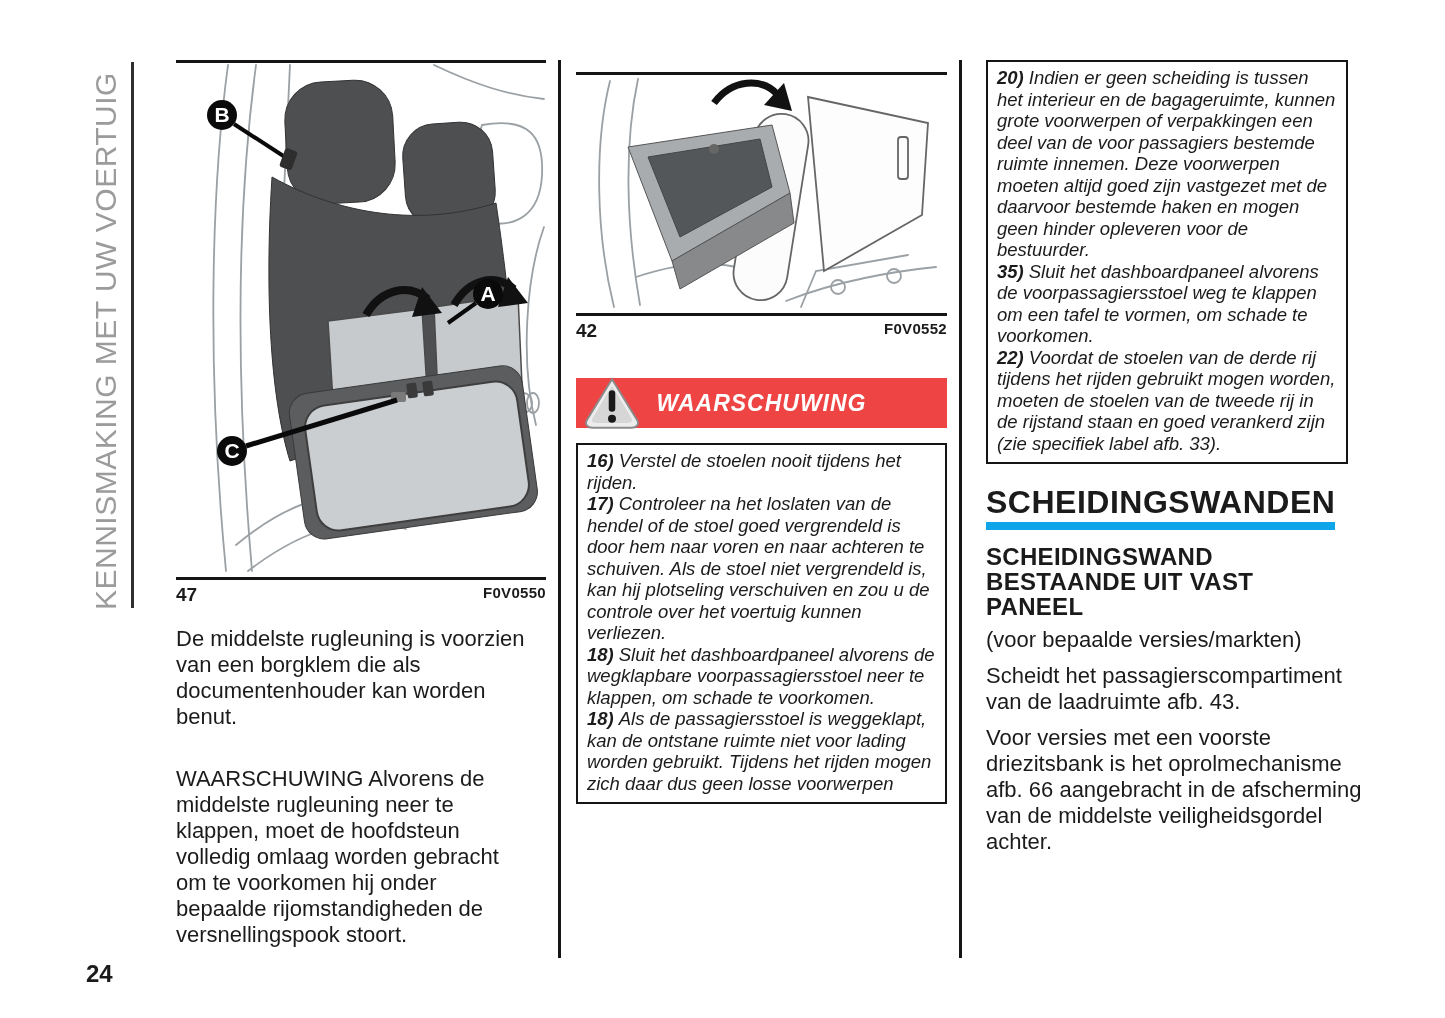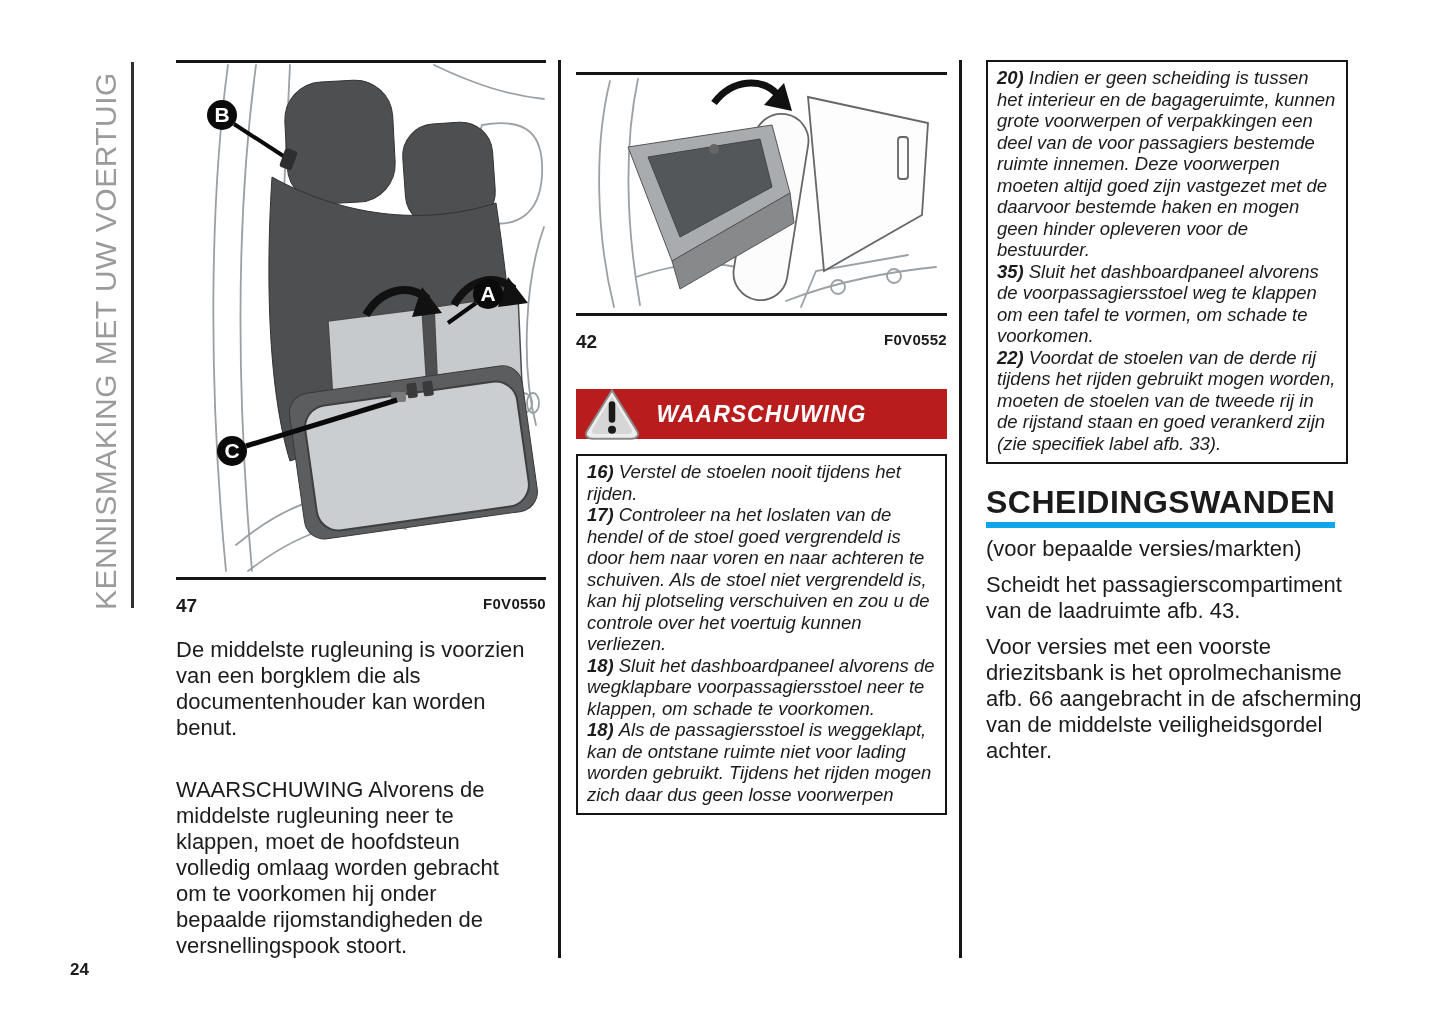--- a/index.html
+++ b/index.html
@@ -20,47 +20,47 @@
   .sep1{left:558px;}
   .sep2{left:959px;}
   
   .col{position:absolute;top:60px;}
   .col-left{left:176px;width:370px;}
   .col-mid{left:576px;width:371px;}
   .col-right{left:986px;width:390px;}
   
   .fig{border-top:3px solid #151515;}
   .figcap{display:flex;justify-content:space-between;align-items:flex-start;
-    border-top:3px solid #151515;padding-top:15px;font-weight:700;}
+    border-top:3px solid #151515;padding-top:4px;font-weight:700;}
   .fignum{font-size:19px;}
   .figcode{font-size:15px;letter-spacing:0.3px;}
   
   .body-text{font-size:22px;line-height:26px;}
   .col-left .body-text{width:354px;}
   .p-top18{margin-top:20px;}
   .p-top36{margin-top:36px;}
   
   .fig42wrap{margin-top:12px;}
-  .warnbar{margin-top:36px;height:50px;background:#b91c1c;position:relative;
+  .warnbar{margin-top:36px;height:50px;background:#ef4444;position:relative;
     display:flex;align-items:center;justify-content:center;}
   .warnbar-title{color:#ffffff;font-style:italic;font-weight:700;font-size:23px;letter-spacing:1px;}
   .warn-icon{position:absolute;left:8px;top:-2px;width:56px;height:53px;}
   .warnbox{margin-top:15px;border:2.5px solid #151515;padding:5px 9px 8px;
     font-style:italic;font-size:18.5px;line-height:21.5px;}
   .witem b{font-style:italic;margin-right:5px;}
   
   .rbox{width:362px;box-sizing:border-box;border:2.5px solid #151515;padding:5px 9px 8px;
     font-style:italic;font-size:18.5px;line-height:21.5px;}
   .heading{margin-top:22px;display:inline-block;font-size:32px;font-weight:700;
-    letter-spacing:0.5px;line-height:1.05;border-bottom:6px solid #0ea5e9;padding-bottom:2px;}
+    letter-spacing:0.5px;line-height:1.05;border-bottom:8px solid #0ea5e9;padding-bottom:2px;}
   .subheading{margin-top:14px;font-size:24px;font-weight:700;line-height:25px;
     width:345px;letter-spacing:0.3px;}
   .note{font-size:22px;margin-top:8px;}
   .rpara{font-size:22px;line-height:26px;margin-top:10px;width:386px;}
-  .pagenum{position:absolute;left:70px;top:960px;font-size:17px;font-weight:700;}
+  .pagenum{position:absolute;left:86px;top:960px;font-size:24px;font-weight:700;}
   svg text.lab{font-family:"Liberation Sans",sans-serif;font-weight:700;font-size:21px;fill:#ffffff;}
 </style>
 </head>
 <body>
 
 <div class="sidebar-label">KENNISMAKING MET UW VOERTUIG</div>
 <div class="sidebar-rule"></div>
 
 <div class="vsep sep1"></div>
 <div class="vsep sep2"></div>
@@ -184,18 +184,19 @@
 </section>
 
 <section class="col col-right">
   <div class="rbox">
     <div class="witem"><b>20)</b><span>Indien er geen scheiding is tussen het interieur en de bagageruimte, kunnen grote voorwerpen of verpakkingen een deel van de voor passagiers bestemde ruimte innemen. Deze voorwerpen moeten altijd goed zijn vastgezet met de daarvoor bestemde haken en mogen geen hinder opleveren voor de bestuurder.</span></div>
     <div class="witem"><b>35)</b><span>Sluit het dashboardpaneel alvorens de voorpassagiersstoel weg te klappen om een tafel te vormen, om schade te voorkomen.</span></div>
     <div class="witem"><b>22)</b><span>Voordat de stoelen van de derde rij tijdens het rijden gebruikt mogen worden, moeten de stoelen van de tweede rij in de rijstand staan en goed verankerd zijn (zie specifiek label afb. 33).</span></div>
   </div>
 
   <div><span class="heading">SCHEIDINGSWANDEN</span></div>
+  <div class="subheading">SCHEIDINGSWAND BESTAANDE UIT VAST PANEEL</div>
   <div class="note">(voor bepaalde versies/markten)</div>
   <p class="rpara" style="margin-bottom:0;">Scheidt het passagierscompartiment van de laadruimte afb. 43.</p>
   <p class="rpara" style="margin-bottom:0;">Voor versies met een voorste driezitsbank is het oprolmechanisme afb. 66 aangebracht in de afscherming van de middelste veiligheidsgordel achter.</p>
 </section>
 
 <div class="pagenum">24</div>
 
 </body></html>

